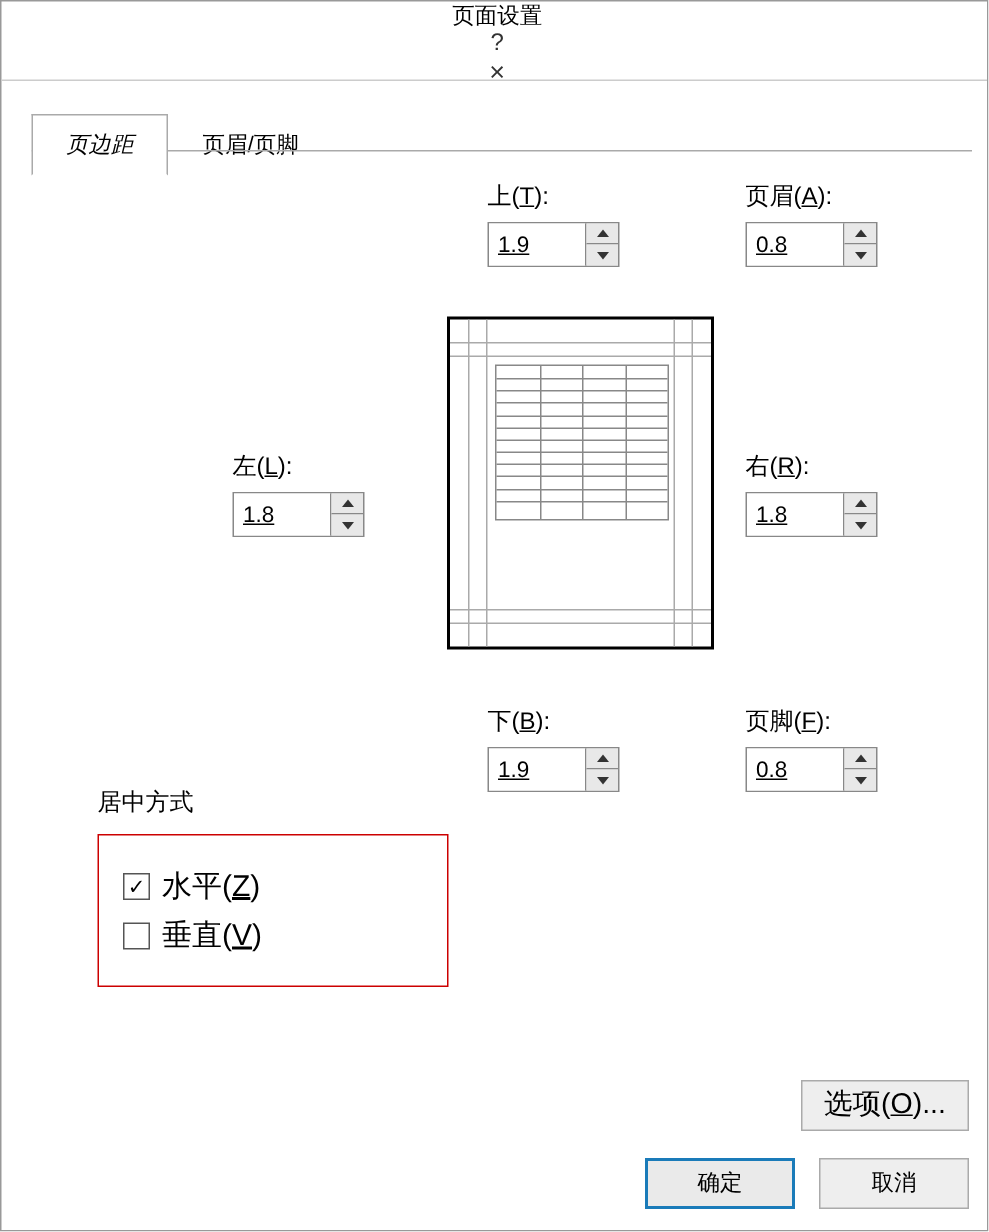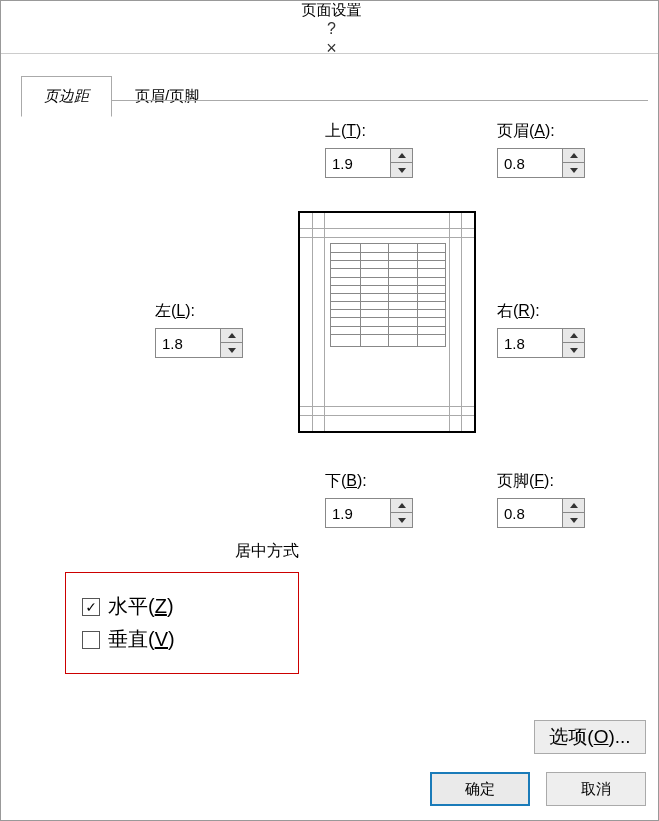--- a/index.html
+++ b/index.html
@@ -16,21 +16,21 @@
 .tab { padding: 10px 22px; font-size: 15px; border: 1px solid transparent; border-bottom: none; cursor: default; position: relative; }
 .tab.active { border: 1px solid #aaa; border-bottom: 1px solid #fff; background: #fff; z-index: 2; font-style: italic; }
 .tab-strip-line { position: absolute; left: 20px; right: 10px; top: 99px; height: 1px; background: #aaa; z-index: 1; }
 
 .content { position: absolute; left: 20px; right: 10px; top: 100px; bottom: 100px; margin-left: 44px; }
 
 .margin-group { position: absolute; }
 .margin-label { font-size: 16px; margin-bottom: 6px; display: block; }
 .margin-label u { text-decoration: underline; }
 
-.spinner { display: flex; width: 88px; height: 30px; border: 1px solid #888; }
+.spinner { display: flex; width: 88px; height: 30px; border: 1px solid #888; text-decoration: underline; }
 .spinner-input { width: 64px; border: none; outline: none; padding: 0 6px; font-size: 15px; background: #fff; }
 .spinner-btns { width: 22px; display: flex; flex-direction: column; border-left: 1px solid #888; }
 .spinner-up, .spinner-down { height: 14px; background: #e8e8e8; border: none; display: flex; align-items: center; justify-content: center; cursor: default; }
 .spinner-up { border-bottom: 1px solid #888; }
 .arrow-up { width: 0; height: 0; border-left: 4px solid transparent; border-right: 4px solid transparent; border-bottom: 5px solid #333; }
 .arrow-down { width: 0; height: 0; border-left: 4px solid transparent; border-right: 4px solid transparent; border-top: 5px solid #333; }
 
 .top-group { left: 260px; top: 20px; }
 .header-group { left: 432px; top: 20px; }
 .left-group { left: 90px; top: 200px; }
@@ -45,21 +45,21 @@
 .pv-h3 { left: 0; right: 0; bottom: 24px; height: 1px; }
 .pv-h4 { left: 0; right: 0; bottom: 15px; height: 1px; }
 .pv-v1 { top: 0; bottom: 0; left: 12px; width: 1px; }
 .pv-v2 { top: 0; bottom: 0; left: 24px; width: 1px; }
 .pv-v3 { top: 0; bottom: 0; right: 24px; width: 1px; }
 .pv-v4 { top: 0; bottom: 0; right: 12px; width: 1px; }
 .pv-grid { position: absolute; left: 30px; top: 30px; width: 116px; height: 104px; border: 1px solid #888; }
 .pv-col { position: absolute; top: 0; bottom: 0; width: 1px; background: #888; }
 .pv-row { position: absolute; left: 0; right: 0; height: 1px; background: #888; }
 
-.center-section { position: absolute; left: 0; top: 440px; text-align: right; }
+.center-section { position: absolute; left: 0; top: 424px; }
 .center-title { font-size: 16px; margin-bottom: 10px; }
 .center-box { border: 1px solid #c00; padding: 14px 40px 14px 16px; width: 234px; }
 .checkbox-row { display: flex; align-items: center; margin: 6px 0; }
 .checkbox { width: 18px; height: 18px; border: 1px solid #555; margin-right: 8px; display: flex; align-items: center; justify-content: center; background: #fff; cursor: default; }
 .checkmark { font-size: 14px; color: #000; line-height: 1; }
 .checkbox-label { font-size: 20px; }
 
 .options-btn { position: absolute; right: 12px; bottom: 66px; width: 112px; height: 34px; border: 1px solid #aaa; background: #eee; font-size: 19px; text-align: center; line-height: 32px; cursor: default; }
 
 .footer-buttons { position: absolute; right: 12px; bottom: 14px; display: flex; gap: 16px; }

